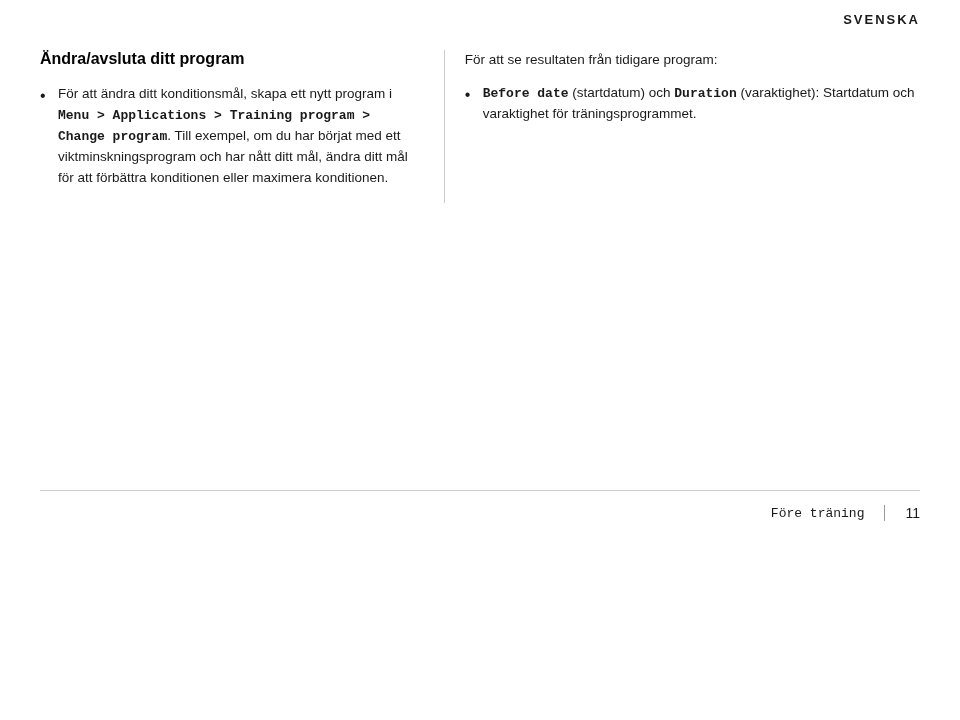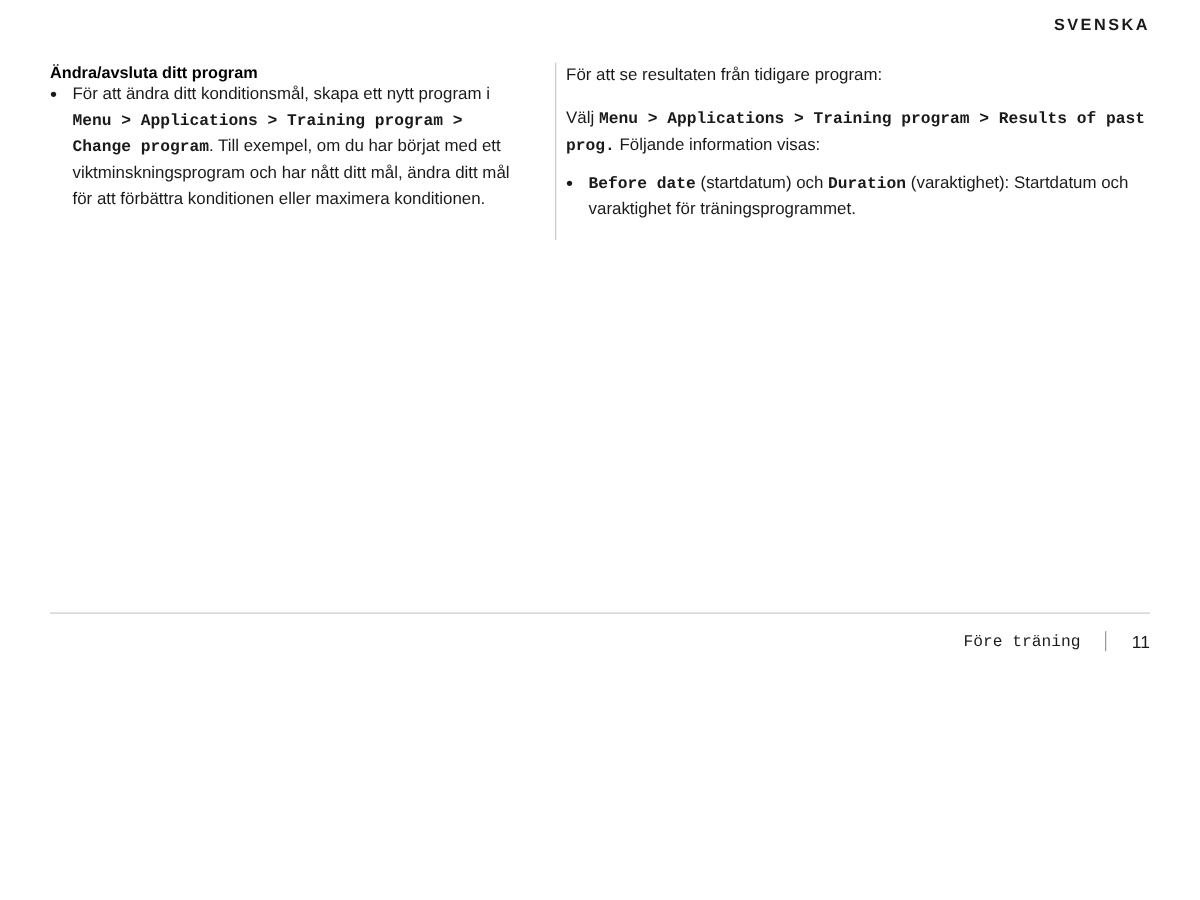--- a/index.html
+++ b/index.html
@@ -41,27 +41,28 @@
       gap: 30px;
       margin-top: 20px;
     }
 
     .left-column {
       width: 44%;
     }
 
     .right-column {
       width: 56%;
-      padding-left: 8px;
+      padding-left: 20px;
       border-left: 1px solid #cccccc;
     }
 
     .section-title {
-      font-size: 13px;
+      font-size: 16px;
       font-weight: bold;
+      margin-bottom: 16px;
       color: #000000;
     }
 
     .bullet-list {
       list-style: none;
       padding: 0;
     }
 
     .bullet-list li {
       position: relative;
@@ -154,23 +155,20 @@
           </span>
         </li>
 
       </ul>
     </div>
 
     <div class="right-column">
 
       <p class="results-intro">För att se resultaten från tidigare program:</p>
 
-      <p class="results-nav">
-        Välj <span class="mono">Menu &gt; Applications &gt; Training program &gt; Results of past prog.</span> Följande information visas:
-      </p>
 
       <ul class="bullet-list">
 
         <li>
           <span>
             <span class="mono info-label">Before date</span> (startdatum) och <span class="mono info-label">Duration</span> (varaktighet): Startdatum och varaktighet för träningsprogrammet.
           </span>
         </li>
 
 

